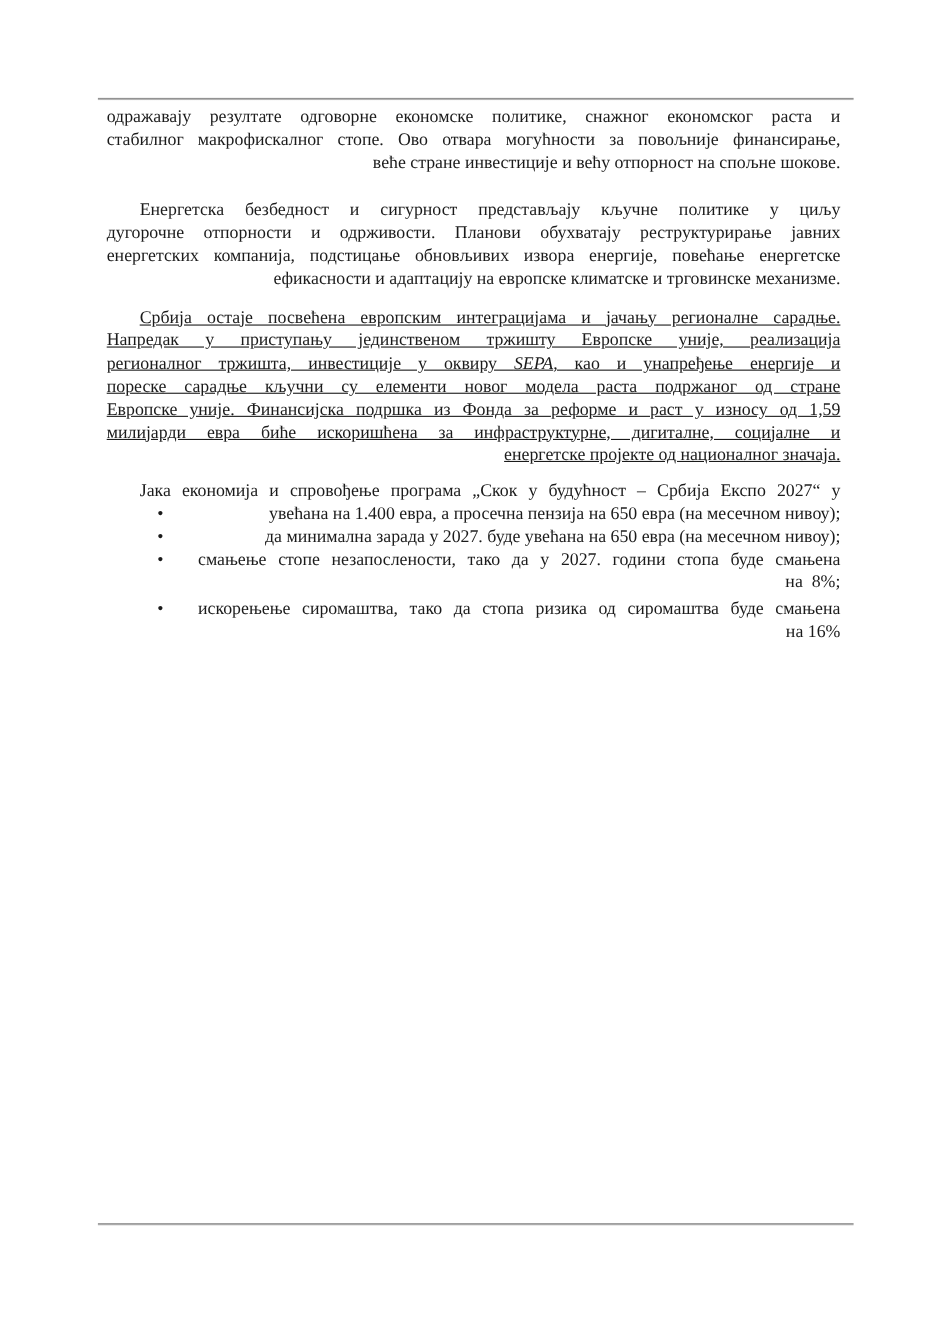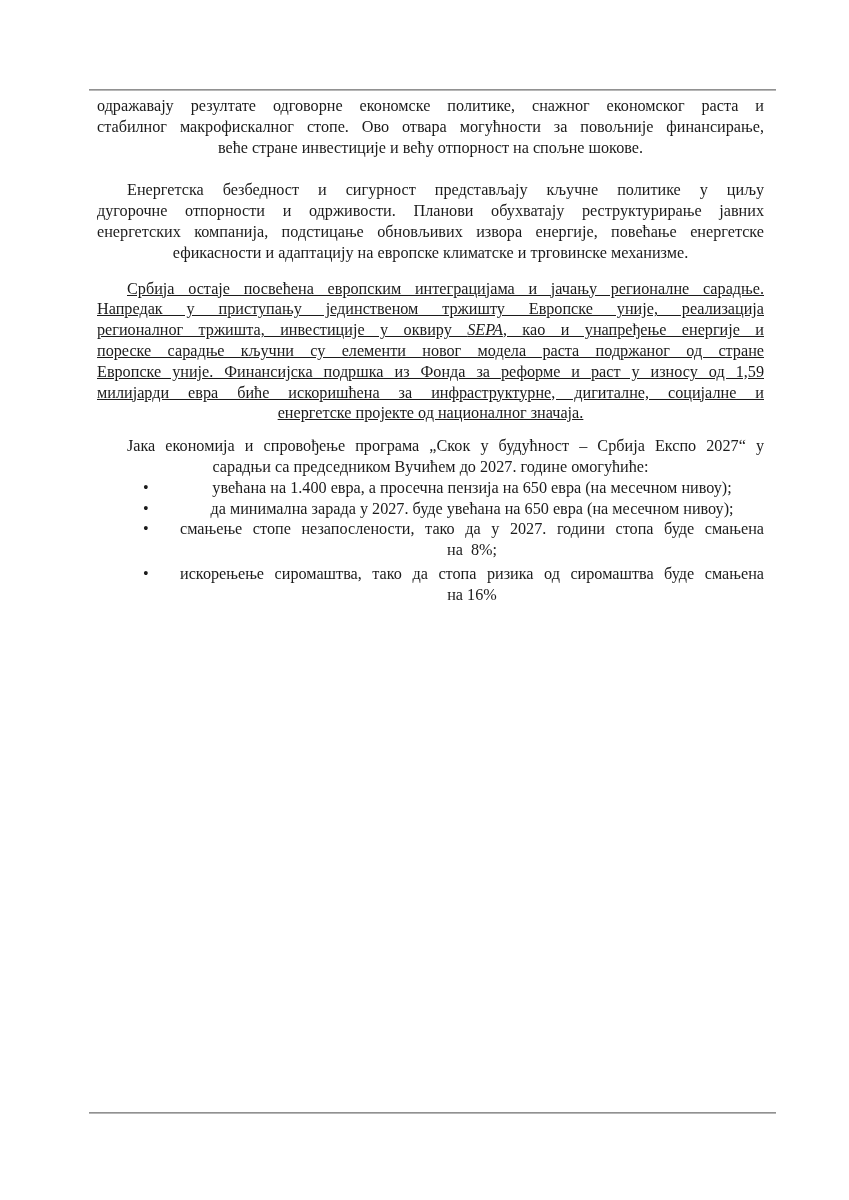--- a/index.html
+++ b/index.html
@@ -28,21 +28,21 @@
   .content {
     position: absolute;
     left: 97px;
     top: 96px;
     width: 667px;
     font-size: 16.2px;
     line-height: 20.8px;
   }
   .tline {
     white-space: pre-wrap;
-    text-align: center;
+    text-align: right;
   }
   .jl {
     text-align: justify;
     text-align-last: justify;
   }
   .indent { padding-left: 30px; }
   .gap-a { margin-top: 22px; }
   .gap-b { margin-top: 15px; text-decoration: underline; }
   .gap-c { margin-top: 12px; }
   .bullets { margin-top: 0; }
@@ -86,21 +86,20 @@
       <div class="tline jl">Напредак у приступању јединственом тржишту Европске уније, реализација</div>
       <div class="tline jl"><span>регионалног тржишта, инвестиције у оквиру </span><em class="sepa">SEPA</em><span>, као и унапређење енергије и</span></div>
       <div class="tline jl">пореске сарадње кључни су елементи новог модела раста подржаног од стране</div>
       <div class="tline jl">Европске уније. Финансијска подршка из Фонда за реформе и раст у износу од 1,59</div>
       <div class="tline jl">милијарди евра биће искоришћена за инфраструктурне, дигиталне, социјалне и</div>
       <div class="tline">енергетске пројекте од националног значаја.</div>
     </div>
 
     <div class="para gap-c">
       <div class="tline jl indent">Јака економија и спровођење програма „Скок у будућност – Србија Експо 2027“ у</div>
-      <div class="tline">сарадњи са председником Вучићем до 2027. године омогућиће:</div>
     </div>
 
     <div class="bullets">
 
       <div class="bitem">
         <span class="bmark">•</span>
         <div class="tline">увећана на 1.400 евра, а просечна пензија на 650 евра (на месечном нивоу);</div>
       </div>
 
       <div class="bitem">

